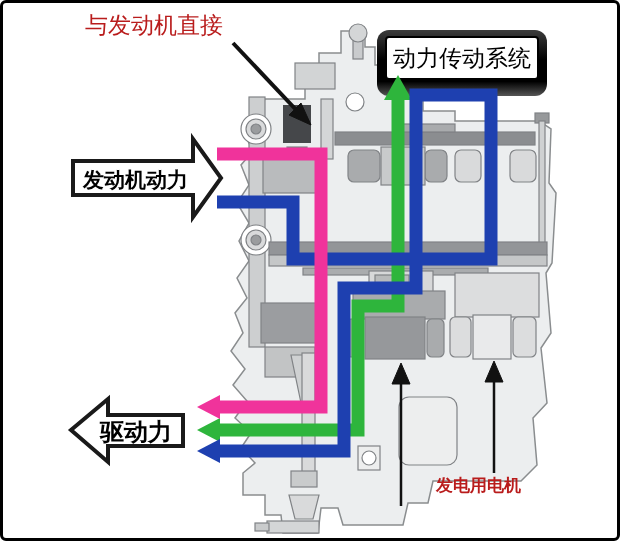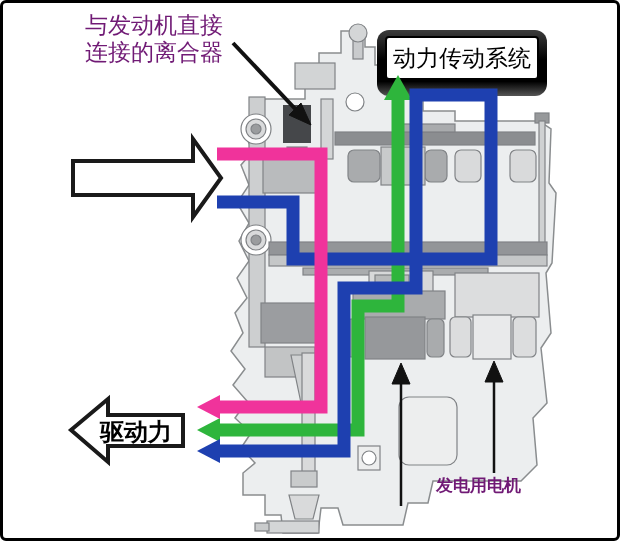--- a/index.html
+++ b/index.html
@@ -3,21 +3,21 @@
 <meta charset="utf-8">
 <style>
   html,body{margin:0;padding:0;background:#fff;}
   .frame{
     position:relative;width:620px;height:541px;box-sizing:border-box;
     border:3px solid #000;border-radius:6px;background:#fff;overflow:hidden;
     font-family:"Liberation Sans","DejaVu Sans",sans-serif;
   }
   .layer{position:absolute;left:0;top:0;width:620px;height:541px;}
   svg{display:block;}
-  .lbl{position:absolute;color:#701a75;white-space:nowrap;line-height:1.18;}
+  .lbl{position:absolute;color:#b91c1c;white-space:nowrap;line-height:1.18;}
   .lbl-clutch{left:58px;top:9px;width:186px;text-align:center;font-size:23px;font-weight:500;z-index:6;}
   .lbl-generator{left:433px;top:473px;font-size:17px;font-weight:700;z-index:6;}
   .lbl-drivemotor{left:321px;top:505px;font-size:23px;font-weight:500;z-index:6;}
   .ptbox{
     position:absolute;left:374px;top:27px;width:170px;height:66px;z-index:2;
     background:linear-gradient(180deg,#3c3c3c 0%,#000 45%,#000 78%,#555 100%);
     border-radius:12px;box-sizing:border-box;
   }
   .ptbox-inner{
     position:absolute;left:8px;top:6px;right:8px;height:40px;background:#fff;
@@ -130,18 +130,18 @@
       <polygon points="398,360 389,381 407,381"></polygon>
     </g>
     <g stroke="#111" fill="#111">
       <line x1="491" y1="470" x2="491" y2="374" stroke-width="2.5"></line>
       <polygon points="491,358 482,379 500,379"></polygon>
     </g>
   </svg>
 
   <div class="lbl lbl-clutch">
     <div>与发动机直接</div>
-    <div>连接的离合器</div>
   </div>
+  <div class="txt-engine">发动机动力</div>
   <div class="txt-drive">驱动力</div>
   <div class="lbl lbl-generator">发电用电机</div>
 
 </div>
 
 </body></html>

